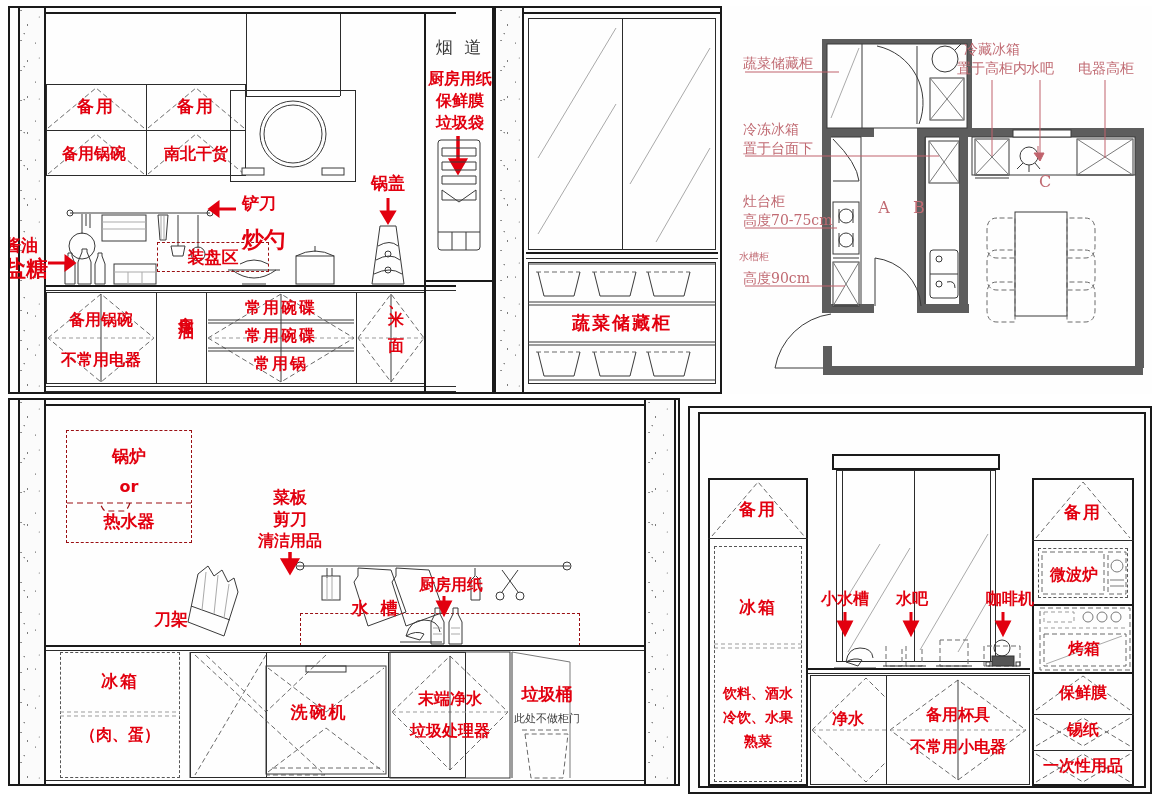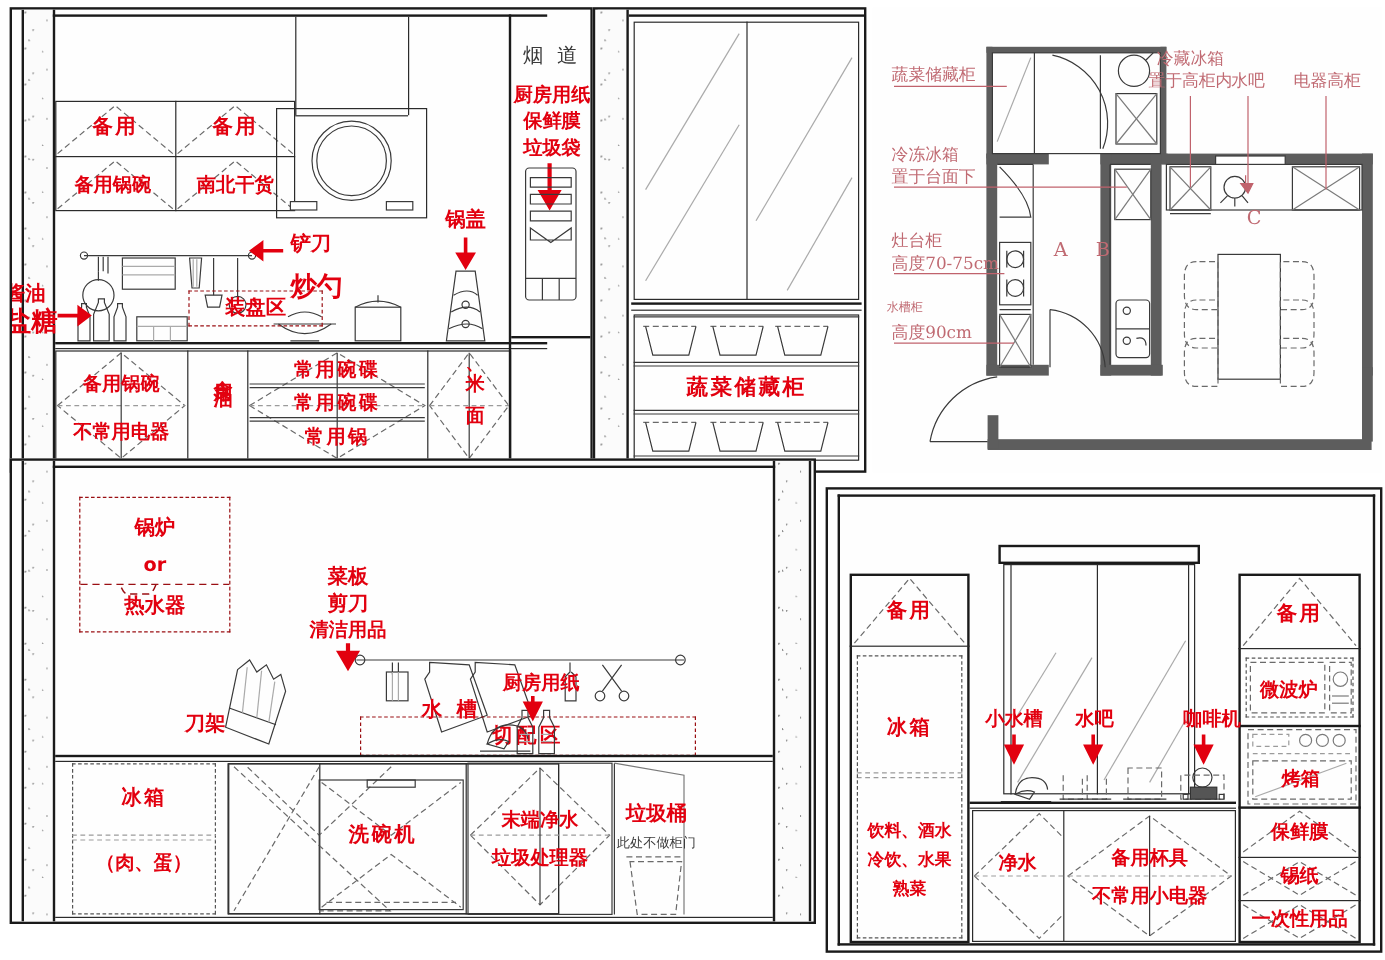--- a/index.html
+++ b/index.html
@@ -5,21 +5,21 @@
 <style>
   html,body{margin:0;padding:0;background:#ffffff;}
   body{
     width:1154px;height:800px;position:relative;overflow:hidden;
     font-family:"DejaVu Sans","Liberation Sans",sans-serif;
   }
   .panel{position:absolute;background:#fefefe;border:2px solid #1a1a1a;box-sizing:border-box;overflow:hidden;}
   
   #p-tl{left:8px;top:6px;width:486px;height:388px;}
   #p-tr{left:727px;top:6px;width:425px;height:388px;border:none;}
-  #p-bl{left:8px;top:382px;width:672px;height:388px;}
+  #p-bl{left:8px;top:398px;width:672px;height:388px;}
   #p-br{left:688px;top:406px;width:464px;height:388px;}
 
   .wall-hatch{
     position:absolute;
     background:
       radial-gradient(circle at 12% 8%, #8a8a8a 0.6px, transparent 0.8px),
       radial-gradient(circle at 62% 22%, #909090 0.5px, transparent 0.8px),
       radial-gradient(circle at 33% 47%, #7d7d7d 0.6px, transparent 0.9px),
       radial-gradient(circle at 82% 61%, #959595 0.5px, transparent 0.8px),
       radial-gradient(circle at 20% 78%, #888 0.6px, transparent 0.9px),
@@ -407,21 +407,20 @@
     <path class="thin" d="M386 168 L386 176 L382 182 L396 226 L434 212 L419 170 Z"></path>
 
     <path class="thin" d="M465 168 L465 176 L461 180 L461 200 L470 200 L470 180 L466 176"></path>
 
     <path class="thin" d="M492 170 L508 192 M508 170 L492 192"></path>
     <circle class="thin" cx="490" cy="196" r="4"></circle>
     <circle class="thin" cx="510" cy="196" r="4"></circle>
   </svg>
 
   <div class="dash" style="left:290px;top:213px;width:280px;height:33px;"></div>
-  <div class="lbl ctr" style="left:290px;top:220px;width:280px;font-size:17px;letter-spacing:3px;">切配区</div>
 
   <svg style="left:0;top:0;width:672px;height:388px;">
     <path class="thin" d="M396 236 q4 -16 18 -16 q14 0 16 12"></path>
     <path class="thin" d="M396 236 q10 -6 18 -2 l-4 6 Z"></path>
     <line class="thin" x1="390" y1="242" x2="432" y2="242"></line>
 
     <path class="dshg" style="position:absolute;" d="M0 0"></path>
   </svg>
   <svg style="left:0;top:0;width:672px;height:388px;">
     <path class="thin" d="M425 214 L425 208 L430 208 L430 214 L434 222 L434 244 L421 244 L421 222 Z"></path>

